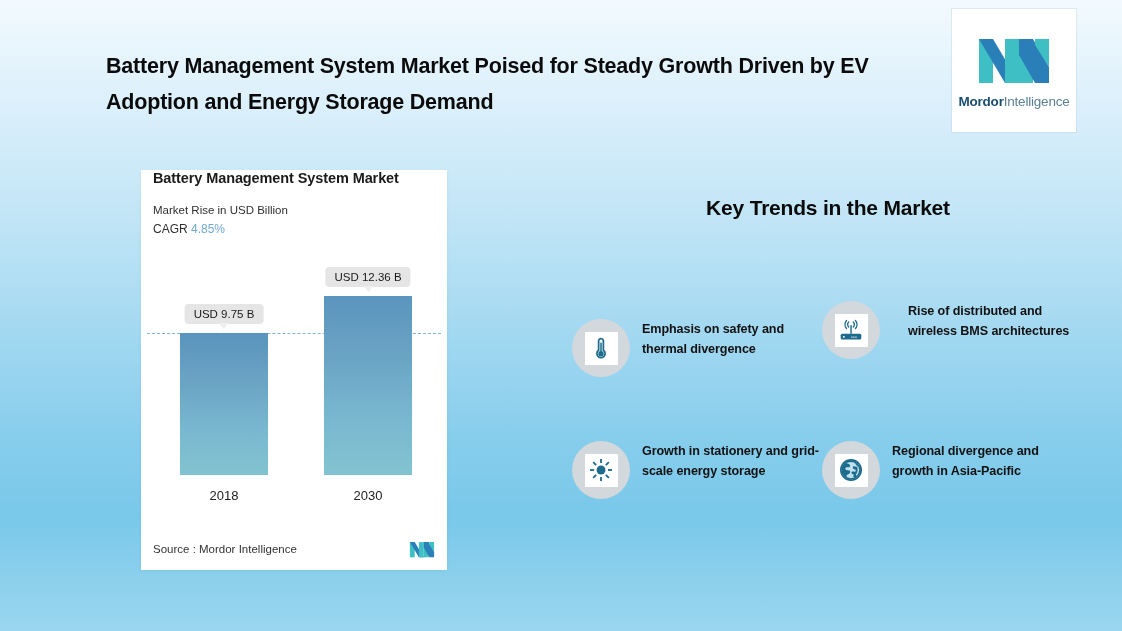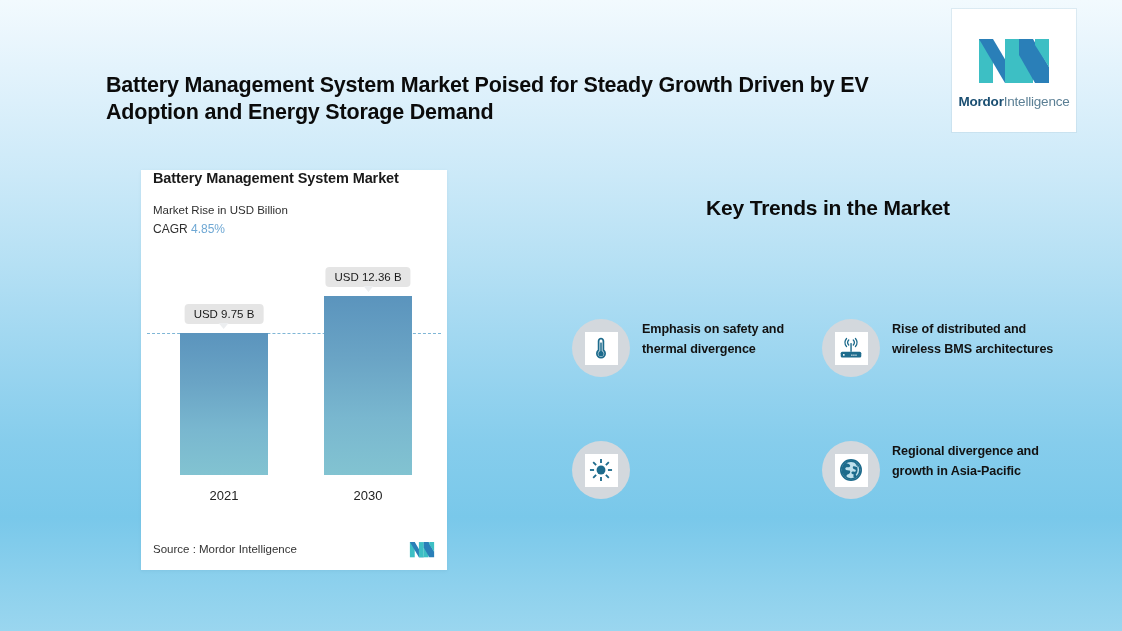--- a/index.html
+++ b/index.html
@@ -22,25 +22,25 @@
         #86cdec 70%,
         #79c8ea 82%,
         #8ed1ed 93%,
         #9ad6ef 100%);
     overflow: hidden;
   }
 
   
   #headline {
     position: absolute;
-    left: 106px; top: 72px;
+    left: 106px; top: 48px;
     width: 830px;
     font-size: 21.5px;
     font-weight: bold;
-    line-height: 27px;
+    line-height: 36px;
     color: #0b0b0b;
     letter-spacing: -0.2px;
   }
 
   
   #logo-badge {
     position: absolute;
     left: 952px; top: 9px;
     width: 124px; height: 123px;
     background: #ffffff;
@@ -168,21 +168,21 @@
   .trend-text {
     margin-left: 12px;
     font-size: 12.6px;
     font-weight: bold;
     line-height: 20px;
     color: #121212;
     letter-spacing: -0.1px;
     padding-top: 1px;
   }
   #trend-0 { left: 572px; top: 318px; }
-  #trend-1 { left: 822px; top: 318px; }
+  #trend-1 { left: 822px; top: 300px; gap: 16px; }
   #trend-2 { left: 572px; top: 440px; }
   #trend-3 { left: 822px; top: 440px; }
 </style>
 </head>
 <body>
 
 <div id="stage">
 
   <div id="headline">Battery Management System Market Poised for Steady Growth Driven by EV Adoption and Energy Storage Demand</div>
 
@@ -214,21 +214,21 @@
       <div class="bar-group" id="bar-group-0" style="left: 39px; width: 88px; bottom: 40px; height: 141.556px;">
         <div class="bar" id="bar-0" style="height: 141.556px; background: linear-gradient(rgb(91, 148, 189) 0%, rgb(106, 164, 197) 35%, rgb(121, 183, 207) 68%, rgb(130, 195, 209) 100%);"></div>
         <div class="bar-label" id="bar-label-0" style="bottom: 150.556px;">USD 9.75 B</div>
       </div>
 
       <div class="bar-group" id="bar-group-1" style="left: 183px; width: 88px; bottom: 40px; height: 179.449px;">
         <div class="bar" id="bar-1" style="height: 179.449px; background: linear-gradient(rgb(91, 148, 189) 0%, rgb(106, 164, 197) 35%, rgb(121, 183, 207) 68%, rgb(130, 195, 209) 100%);"></div>
         <div class="bar-label" id="bar-label-1" style="bottom: 188.449px;">USD 12.36 B</div>
       </div>
 
-      <div class="x-tick" id="x-tick-0" style="left: 39px; width: 88px; bottom: 12px;">2021</div>
+      <div class="x-tick" id="x-tick-0" style="left: 39px; width: 88px; bottom: 12px;">2018</div>
       <div class="x-tick" id="x-tick-1" style="left: 183px; width: 88px; bottom: 12px;">2030</div>
     </div>
 
     <div id="card-footer">
       <div id="source-text">Source :  Mordor Intelligence</div>
       <svg id="footer-mark" viewBox="0 0 74 52">
         <polygon points="2,50 2,6 16,6 16,50" fill="#3dbfc4"></polygon>
         <polygon points="2,6 16,6 42,50 28,50" fill="#2a7fb8"></polygon>
         <polygon points="28,50 42,50 42,6 28,6" fill="#3dbfc4"></polygon>
         <polygon points="42,6 42,50 56,50 56,6" fill="#3dbfc4"></polygon>
@@ -284,20 +284,21 @@
             <line x1="1.8" y1="12" x2="5.6" y2="12"></line>
             <line x1="18.4" y1="12" x2="22.2" y2="12"></line>
             <line x1="4.8" y1="4.8" x2="7.5" y2="7.5"></line>
             <line x1="16.5" y1="16.5" x2="19.2" y2="19.2"></line>
             <line x1="19.2" y1="4.8" x2="16.5" y2="7.5"></line>
             <line x1="7.5" y1="16.5" x2="4.8" y2="19.2"></line>
           </g>
         </svg>
       </div>
     </div>
+    <div class="trend-text">Growth in stationery and grid-scale energy storage</div>
   </div>
 
   <div class="trend" id="trend-3">
     <div class="trend-icon-wrap">
       <div class="trend-icon-inner">
         <svg viewBox="0 0 24 24">
           <circle cx="12" cy="12" r="9.4" fill="none" stroke="#1d6b8c" stroke-width="1.5"></circle>
           <circle cx="12" cy="12" r="8.2" fill="#bfe0ec"></circle>
           <path d="M6.2 6.0c1.6-.4 3.4.2 4.6 1.2.9.8.4 1.9-.6 2.2-1.1.3-2.3-.2-3.1.5-.7.6-.3 1.7.5 2 1 .4 2.2.1 3.1.6.8.5.7 1.7.1 2.4-.7.8-1.9.9-2.6 1.7-.5.6-.4 1.5.1 2.1-2.6-1.3-4.3-4-4.3-7 0-2.2.9-4.2 2.2-5.7z" fill="#1d6b8c"></path>
           <path d="M14.2 4.5c1.6.5 3 1.6 3.9 3 .5.8-.2 1.8-1.1 1.7-.9-.1-1.7-.8-2.6-.6-.8.2-1 1.3-.4 1.9.6.6 1.6.6 2.2 1.2.5.6.2 1.6-.6 1.8-.9.2-1.8-.3-2.6 0-.7.3-.8 1.3-.3 1.8.6.6 1.6.6 2.1 1.3.4.6.1 1.4-.5 1.7 2.3-1.4 3.8-3.9 3.8-6.8 0-3-1.6-5.6-3.9-7z" fill="#1d6b8c"></path>

